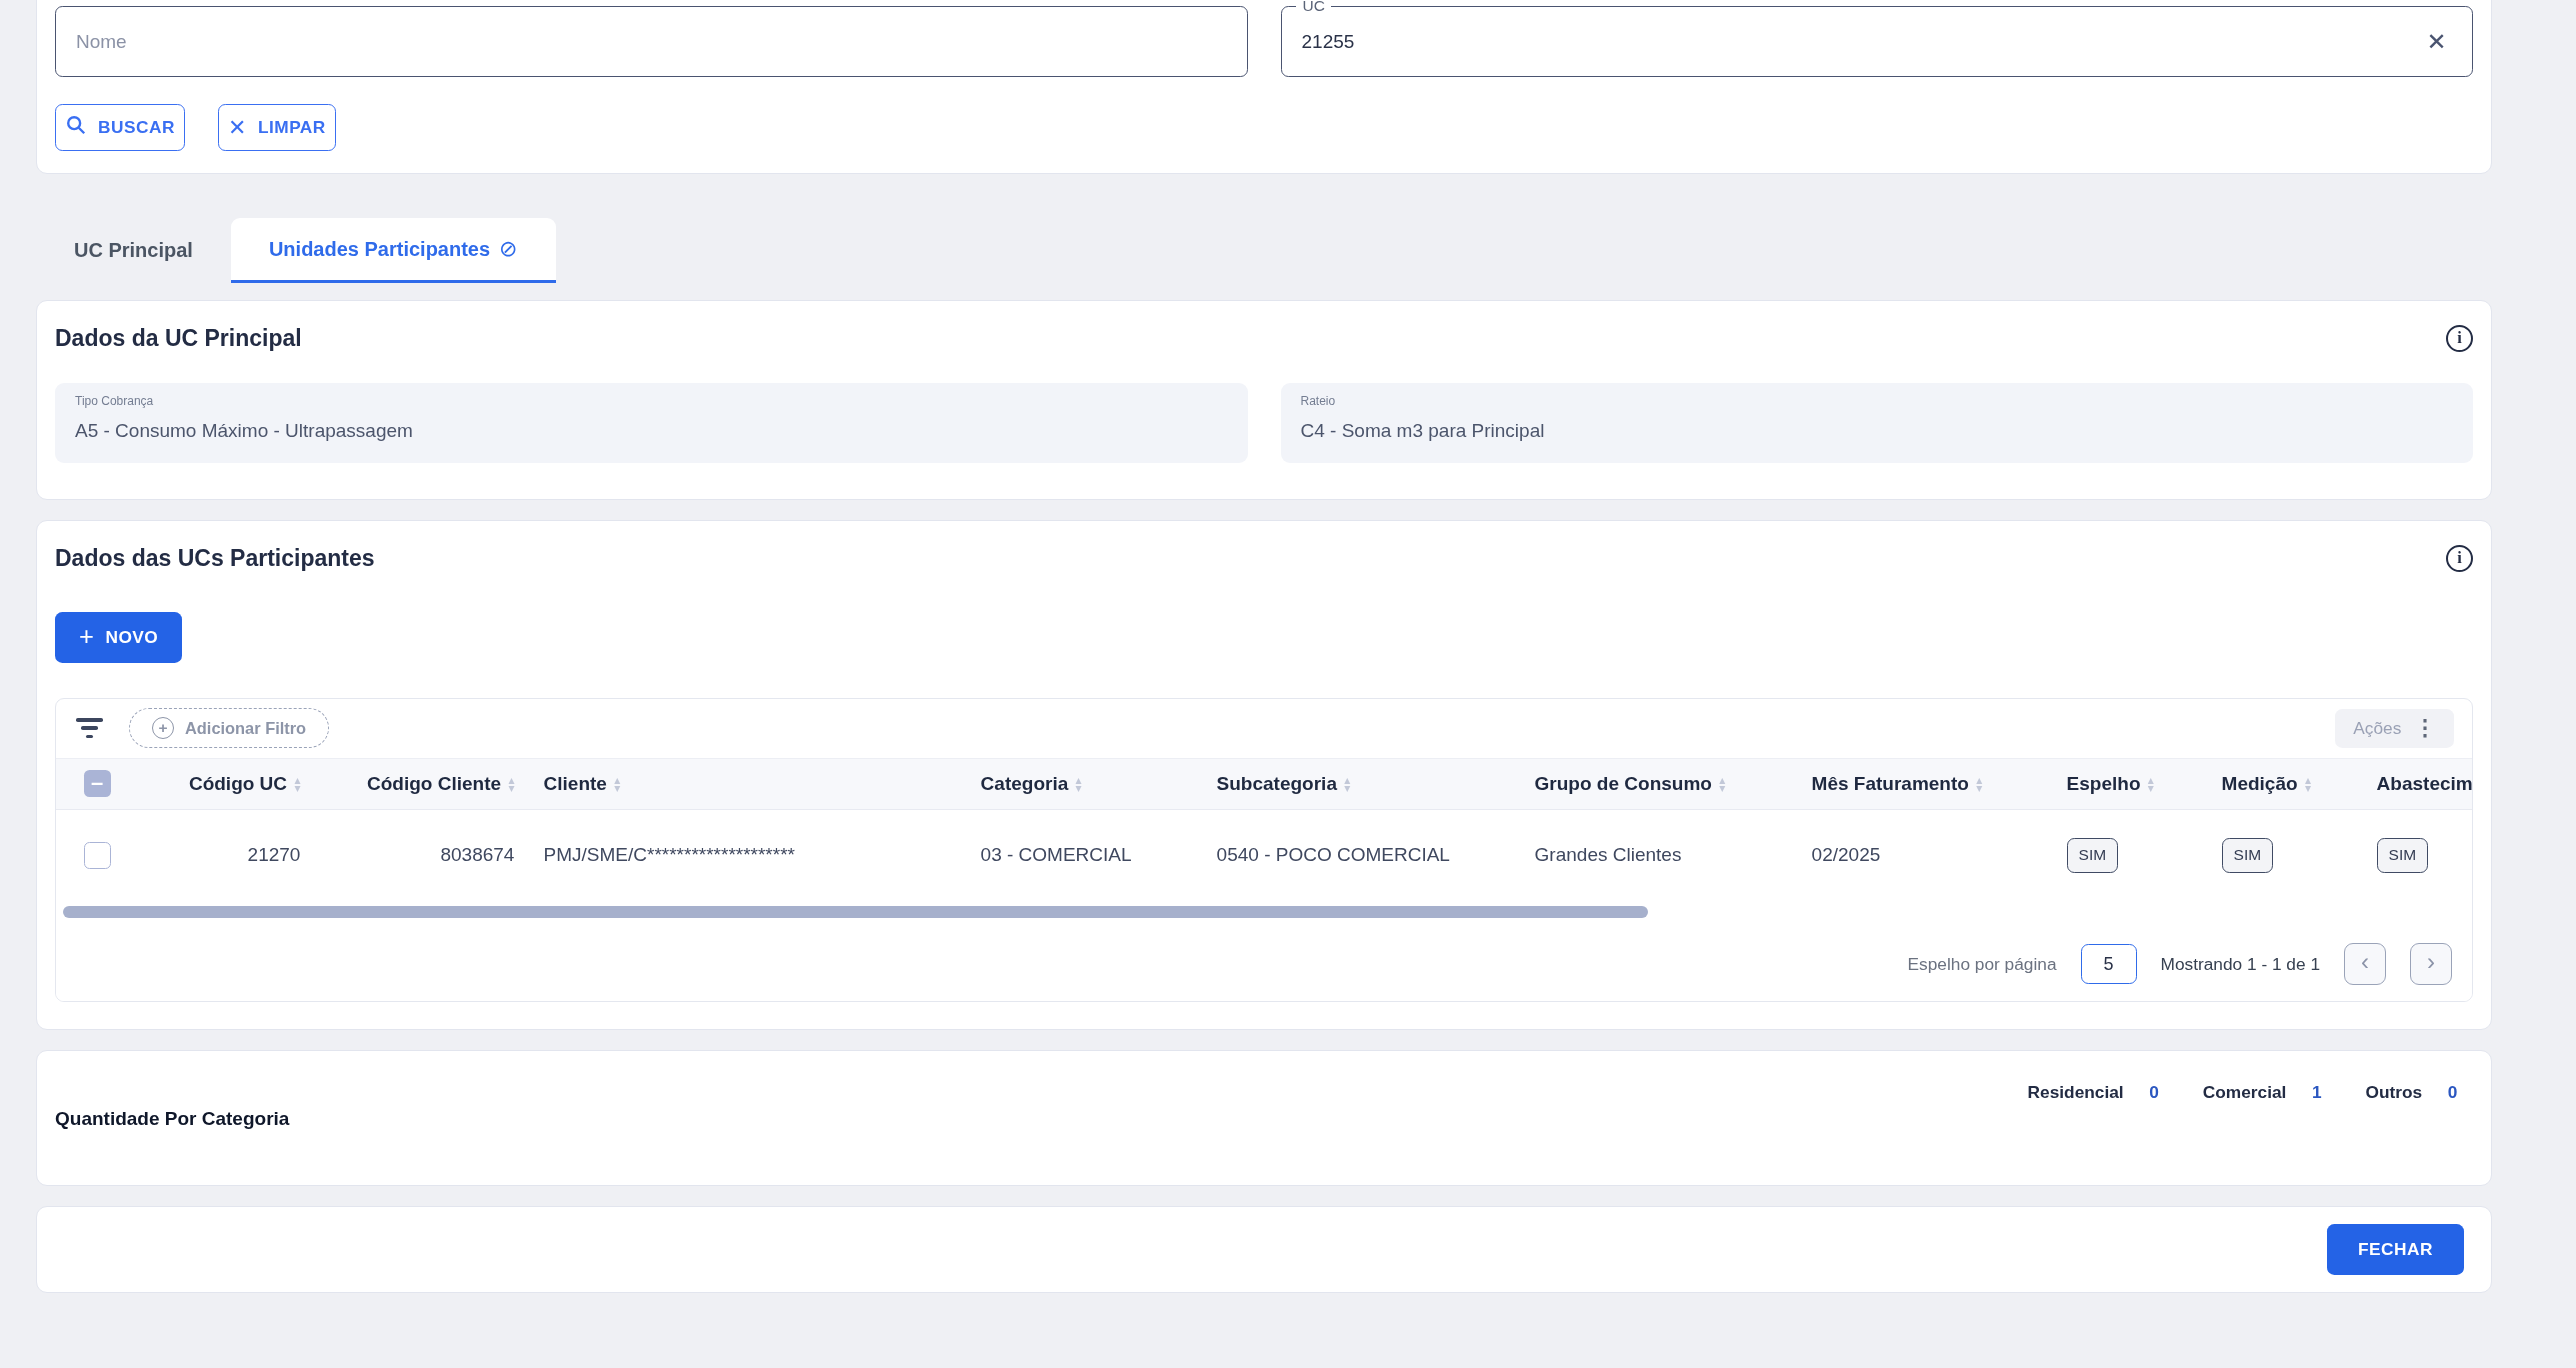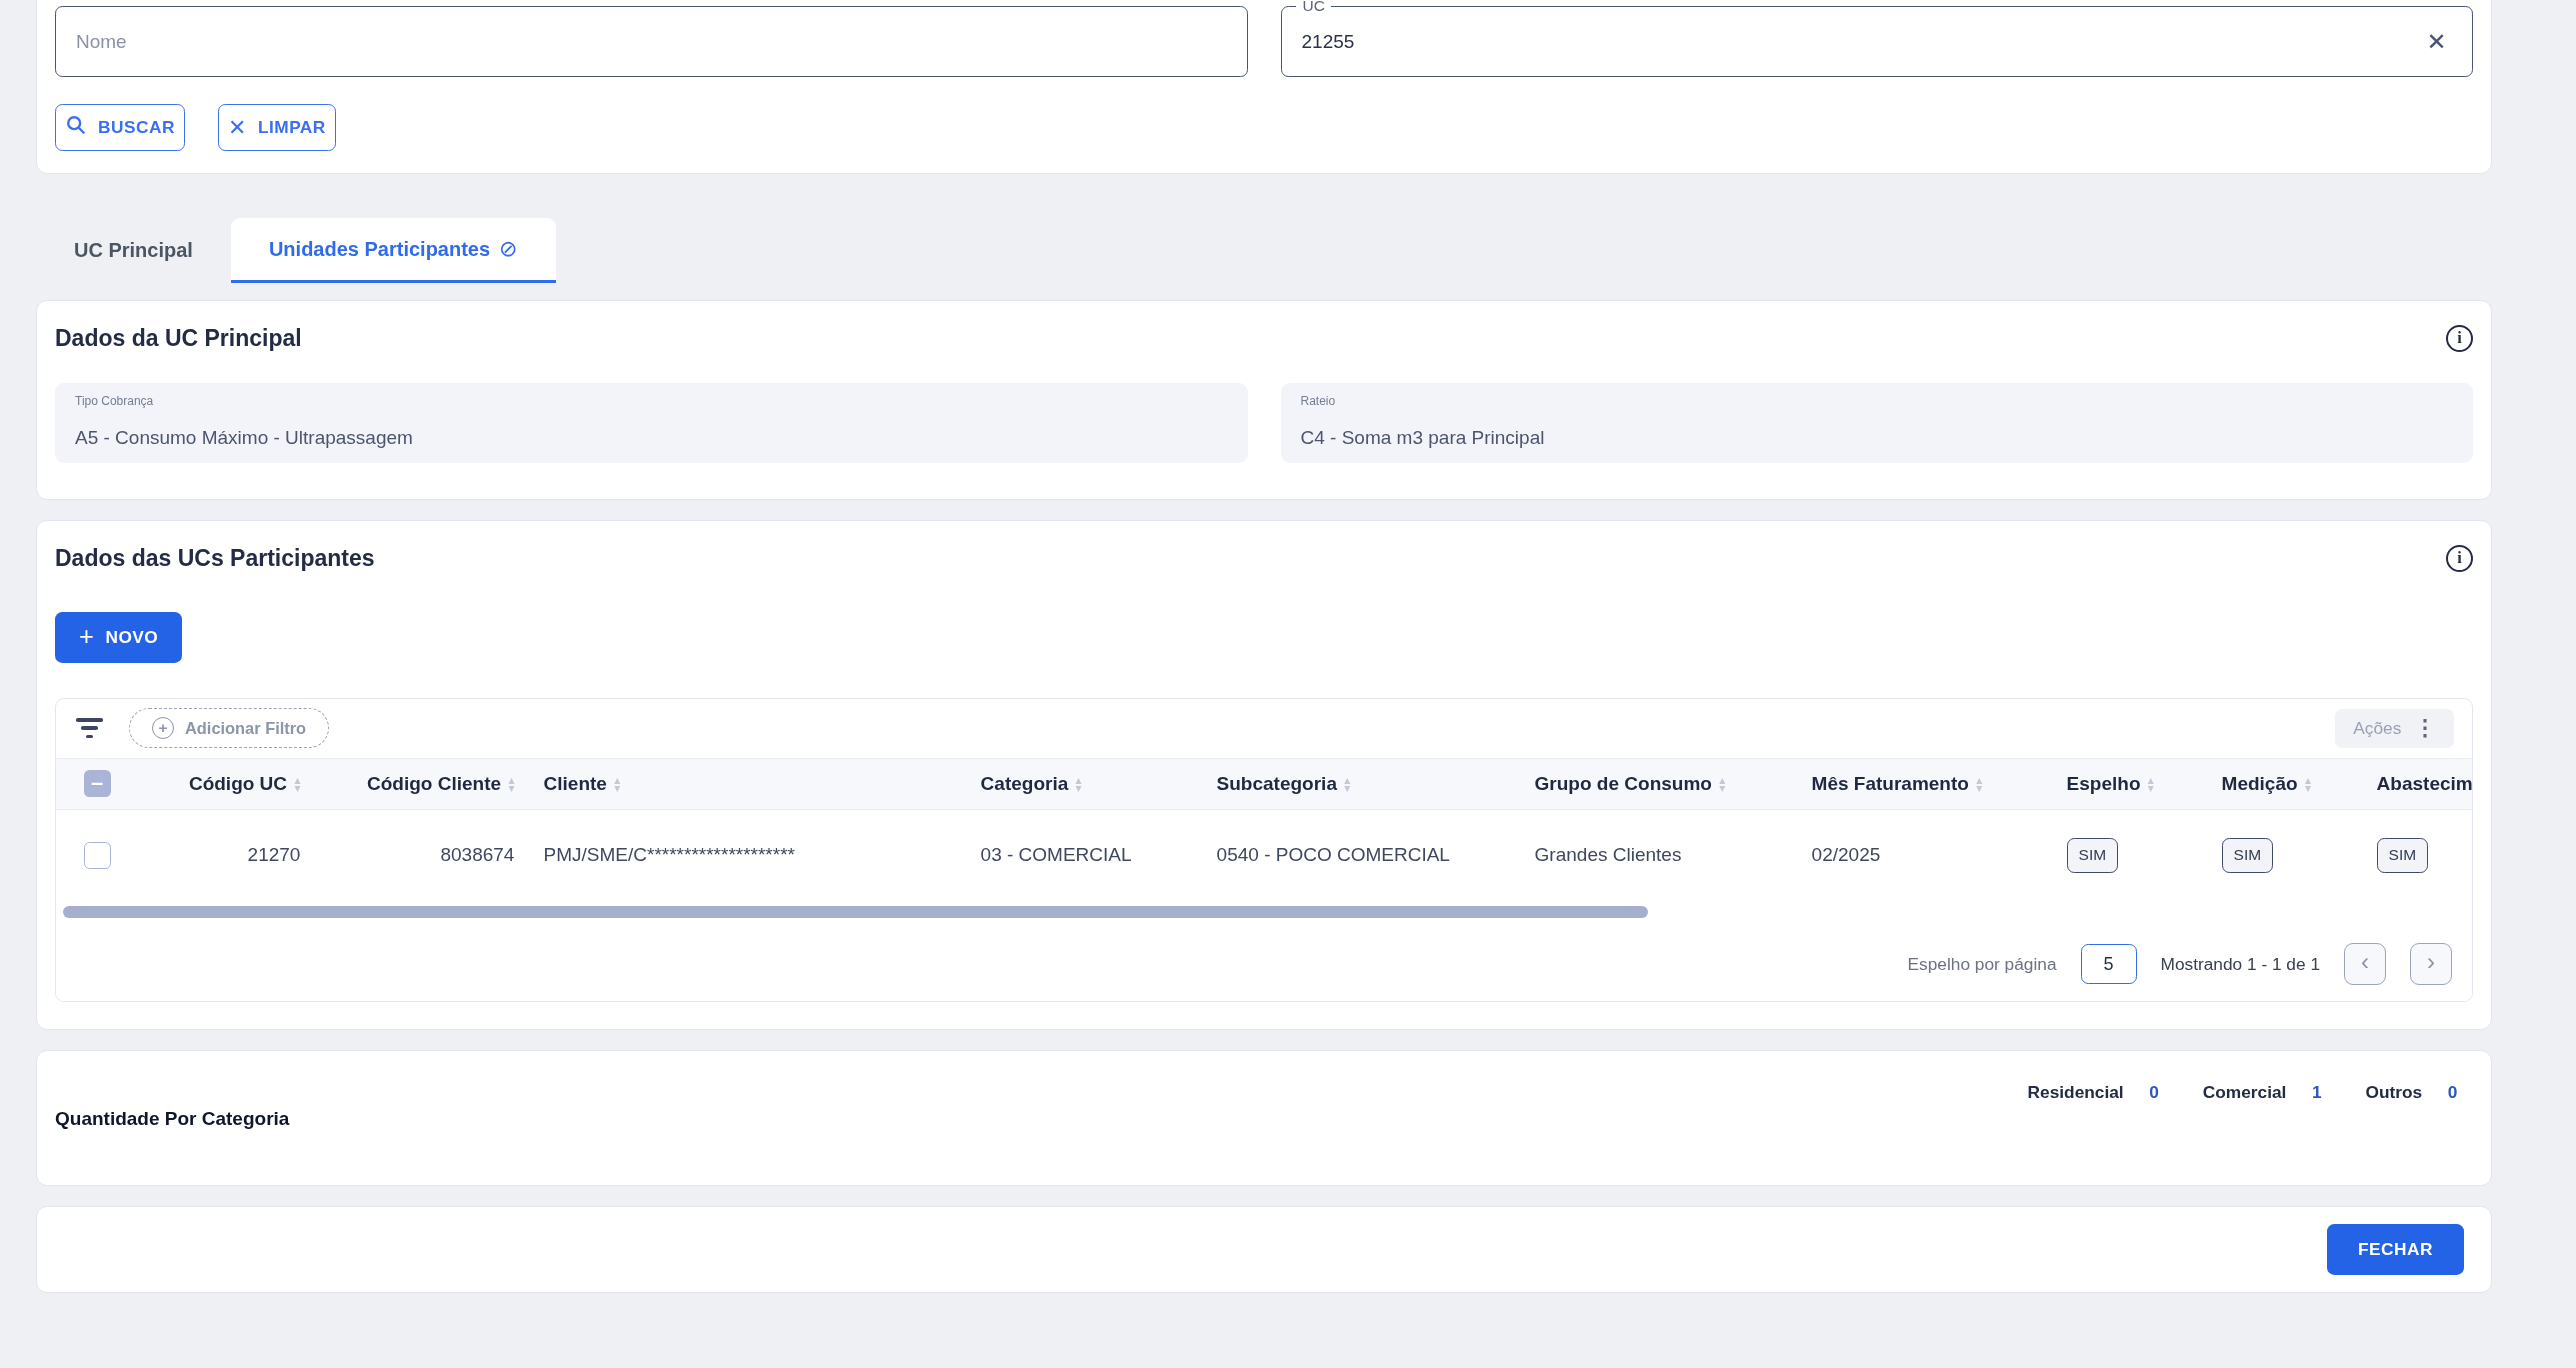--- a/index.html
+++ b/index.html
@@ -71,21 +71,21 @@
   }
 
   
   .uc-card { margin-top: 16.4px; padding: 24px 18px 36px 18px; }
   .ro-fields { display: flex; gap: 33px; margin-top: 31px; }
   .ro-field {
     flex: 1 1 0; height: 80px; background: #f2f4f9; border-radius: 9px;
     padding: 11px 20px;
   }
   .ro-label { font-size: 12px; color: #747d92; }
-  .ro-value { font-size: 19px; color: #4c556c; margin-top: 19px; }
+  .ro-value { font-size: 19px; color: #4c556c; margin-top: 12px; }
 
   
   .part-card { margin-top: 20px; padding: 24px 18px 27px 18px; }
   .btn-primary {
     display: inline-flex; align-items: center; justify-content: center; gap: 11px;
     height: 51px; padding: 0 24px; border: none; border-radius: 7.3px;
     background: #2463e6; color: #ffffff; font-size: 17.3px; font-weight: 700;
     letter-spacing: 0.5px; cursor: pointer; font-family: "Liberation Sans", sans-serif;
   }
   .btn-primary .plus-glyph { font-size: 25.5px; font-weight: 400; line-height: 1; }

